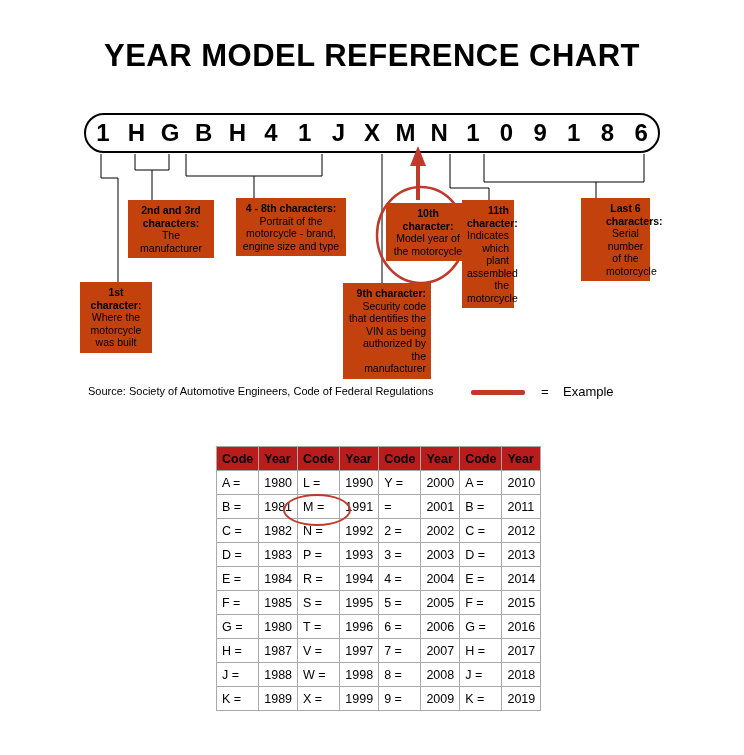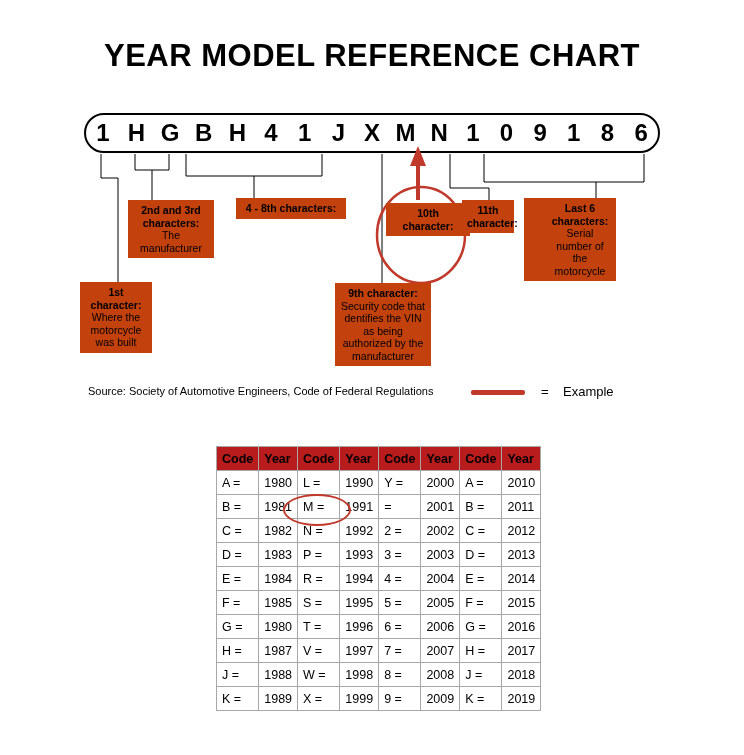--- a/index.html
+++ b/index.html
@@ -67,24 +67,24 @@
     line-height: 12.5px;
     text-align: center;
     padding: 4px 5px;
     box-sizing: border-box;
   }
   .callout b { font-weight: bold; }
 
   #c-1st      { left: 80px;  top: 282px; width: 72px; }
   #c-2nd3rd   { left: 128px; top: 200px; width: 86px; }
   #c-4to8     { left: 236px; top: 198px; width: 110px; }
-  #c-9th      { left: 335px; top: 283px; width: 96px; }
+  #c-9th      { left: 343px; top: 283px; width: 88px; text-align: right; }
   #c-10th     { left: 386px; top: 203px; width: 84px; }
-  #c-11th     { left: 462px; top: 200px; width: 52px; }
-  #c-last6    { left: 524px; top: 198px; width: 92px; padding-left: 25px; }
+  #c-11th     { left: 462px; top: 200px; width: 52px; text-align: right; }
+  #c-last6    { left: 581px; top: 198px; width: 69px; padding-left: 25px; }
 
   
   #source {
     position: absolute;
     left: 88px;
     top: 385px;
     font-size: 11px;
   }
   #legend-line {
     position: absolute;
@@ -202,33 +202,36 @@
   <div>Where the motorcycle was built</div>
 </div>
 
 <div class="callout" id="c-2nd3rd">
   <b>2nd and 3rd characters:</b>
   <div>The manufacturer</div>
 </div>
 
 <div class="callout" id="c-4to8">
   <b>4 - 8th characters:</b>
+  <div>Portrait of the motorcycle - brand, engine size and type</div>
 </div>
 
 <div class="callout" id="c-9th">
   <b>9th character:</b>
   <div>Security code that dentifies the VIN as being authorized by the manufacturer</div>
 </div>
 
 <div class="callout" id="c-10th">
   <b>10th character:</b>
+  <div>Model year of the motorcycle</div>
 </div>
 
 <div class="callout" id="c-11th">
   <b>11th character:</b>
+  <div>Indicates which plant assembled the motorcycle</div>
 </div>
 
 <div class="callout" id="c-last6">
   <b>Last 6 characters:</b>
   <div>Serial number of the motorcycle</div>
 </div>
 
 <div id="source">Source:  Society of Automotive Engineers, Code of Federal Regulations</div>
 <div id="legend-line"></div>
 <div id="legend-eq">=</div>

